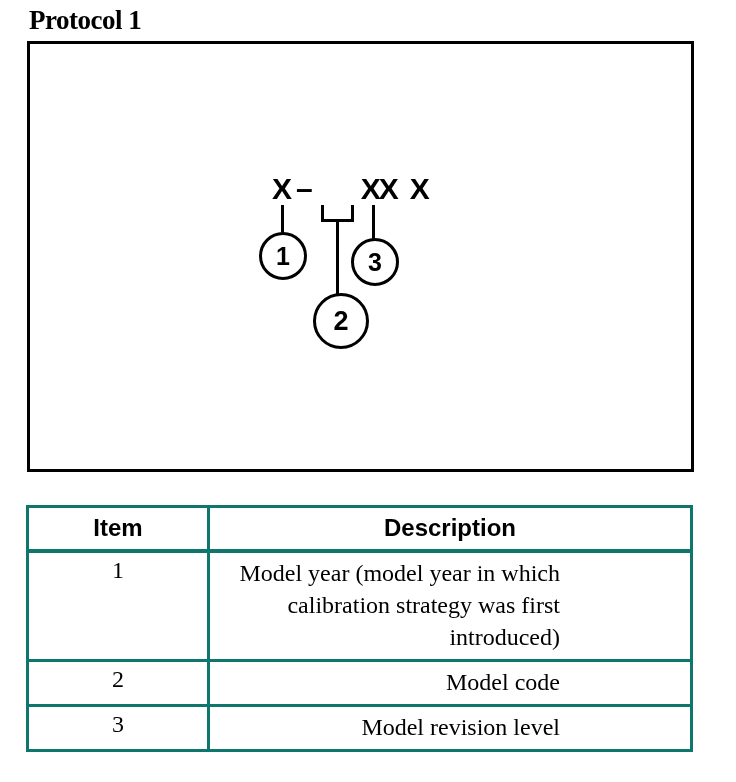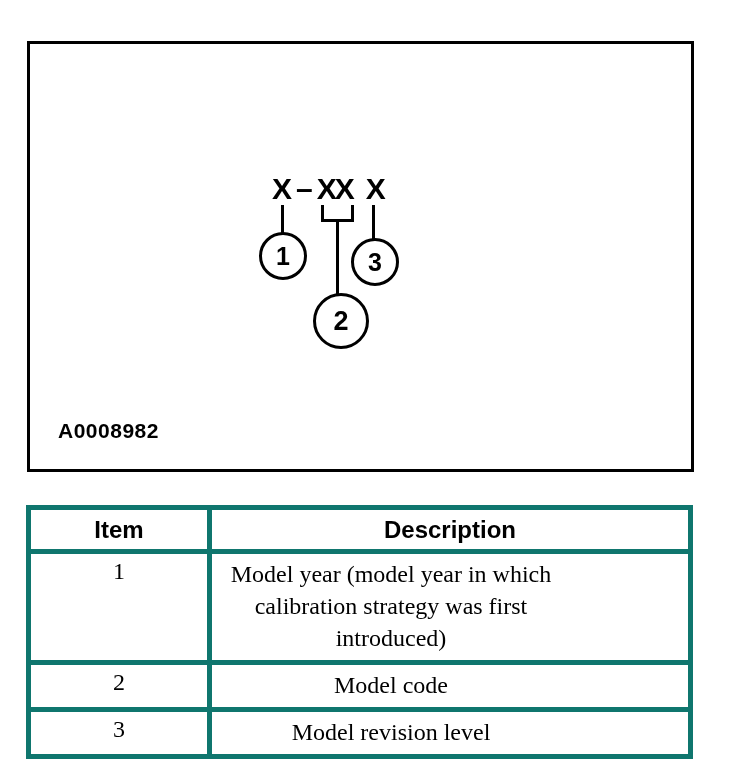--- a/index.html
+++ b/index.html
@@ -25,21 +25,21 @@
     width: 667px; height: 431px;
     border: 3px solid #000; background: #fff;
   }
   .code-row {
     position: absolute; left: 242px; top: 129px;
     display: flex; align-items: baseline; column-gap: 4px;
     font-family: "Liberation Sans", sans-serif;
     font-weight: bold; font-size: 30px; line-height: 32px;
     color: #000;
   }
-  .code-mid { letter-spacing: -2px; }
+  .code-mid { letter-spacing: -2px; margin-left: 44px; }
   .code-last { margin-left: 9px; }
 
   .leader { position: absolute; background: #000; }
   .l1  { left: 251px; top: 161px; width: 3px;  height: 28px; }
   .bl  { left: 291px; top: 161px; width: 3px;  height: 17px; }
   .br  { left: 321px; top: 161px; width: 3px;  height: 17px; }
   .bh  { left: 291px; top: 175px; width: 33px; height: 3px;  }
   .bc  { left: 306px; top: 175px; width: 3px;  height: 76px; }
   .l3  { left: 342px; top: 161px; width: 3px;  height: 34px; }
 
@@ -63,52 +63,53 @@
   }
 
   
   .desc-table {
     position: absolute; left: 26px; top: 505px;
     width: 667px;
     border-collapse: collapse;
     background: #fff;
   }
   .desc-table th, .desc-table td {
-    border: 5px solid #0f766e;
+    border: 3px solid #0f766e;
     vertical-align: top;
   }
   .desc-table th {
     font-family: "Liberation Sans", sans-serif;
     font-weight: bold; font-size: 24px;
     text-align: center; vertical-align: middle;
     height: 44px; padding: 2px 4px;
   }
   .desc-table thead th { border-bottom-width: 4px; }
   .col-item { width: 181px; }
   .cell-item {
     font-family: "Liberation Serif", serif;
     font-size: 24px; text-align: center;
     padding-top: 4px; padding-bottom: 4px;
   }
   .cell-desc {
     font-family: "Liberation Serif", serif;
     font-size: 24px; line-height: 32px;
-    text-align: center;
+    text-align: right;
     padding: 4px 8px 6px 8px;
   }
   .cell-desc .desc-text { display: block; max-width: 342px; }
   .row-1 td { height: 105px; }
   .row-2 td { height: 43px; }
   .row-3 td { height: 45px; }
 </style>
 </head>
 <body>
 
 <div class="page">
 
+  <div class="page-title">Protocol 1</div>
 
   <div class="figure-box">
 
     <div class="code-row">
       <span>X</span>
       <span>–</span>
       <span class="code-mid">XX</span>
       <span class="code-last">X</span>
     </div>
 
@@ -122,21 +123,20 @@
     <div class="callout c1">
       <span>1</span>
     </div>
     <div class="callout c2">
       <span>2</span>
     </div>
     <div class="callout c3">
       <span>3</span>
     </div>
 
-    <div class="figure-id">A0008982</div>
   </div>
 
   <table class="desc-table">
     <thead>
       <tr>
         <th class="col-item">Item</th>
         <th>Description</th>
       </tr>
     </thead>
     <tbody>

